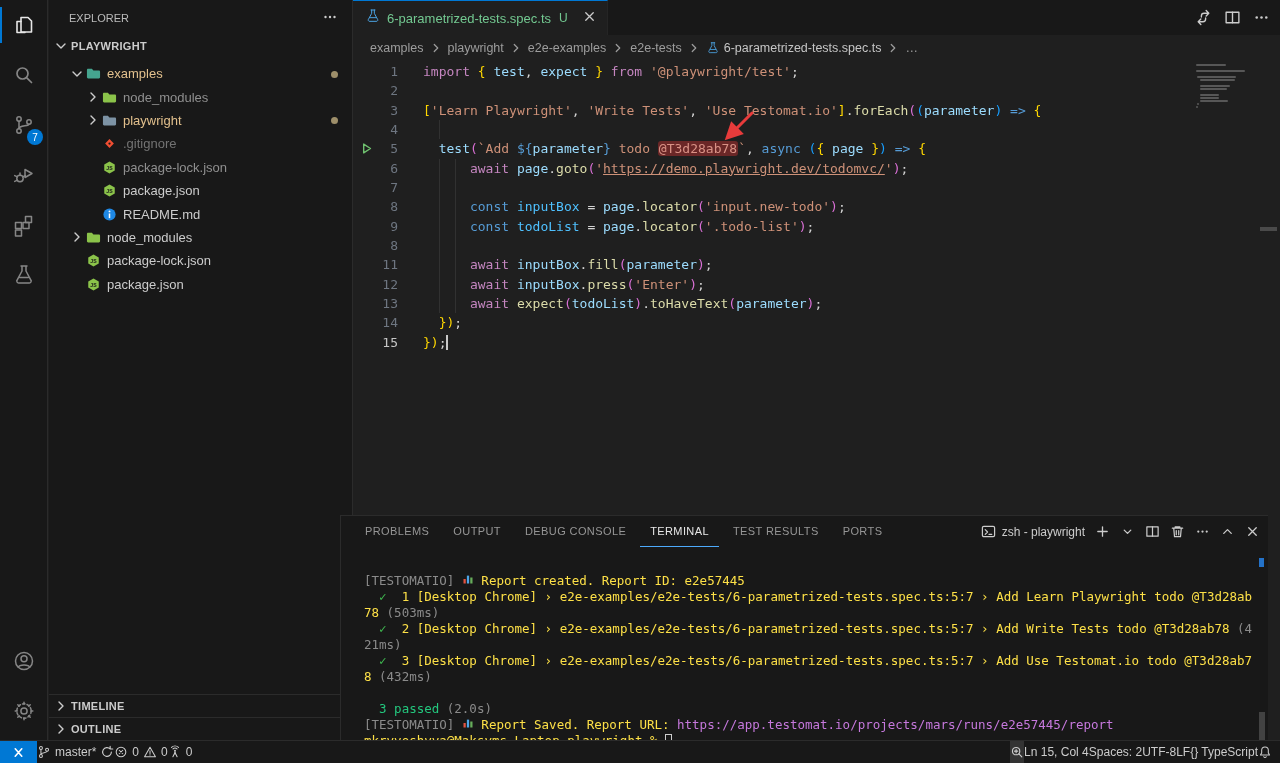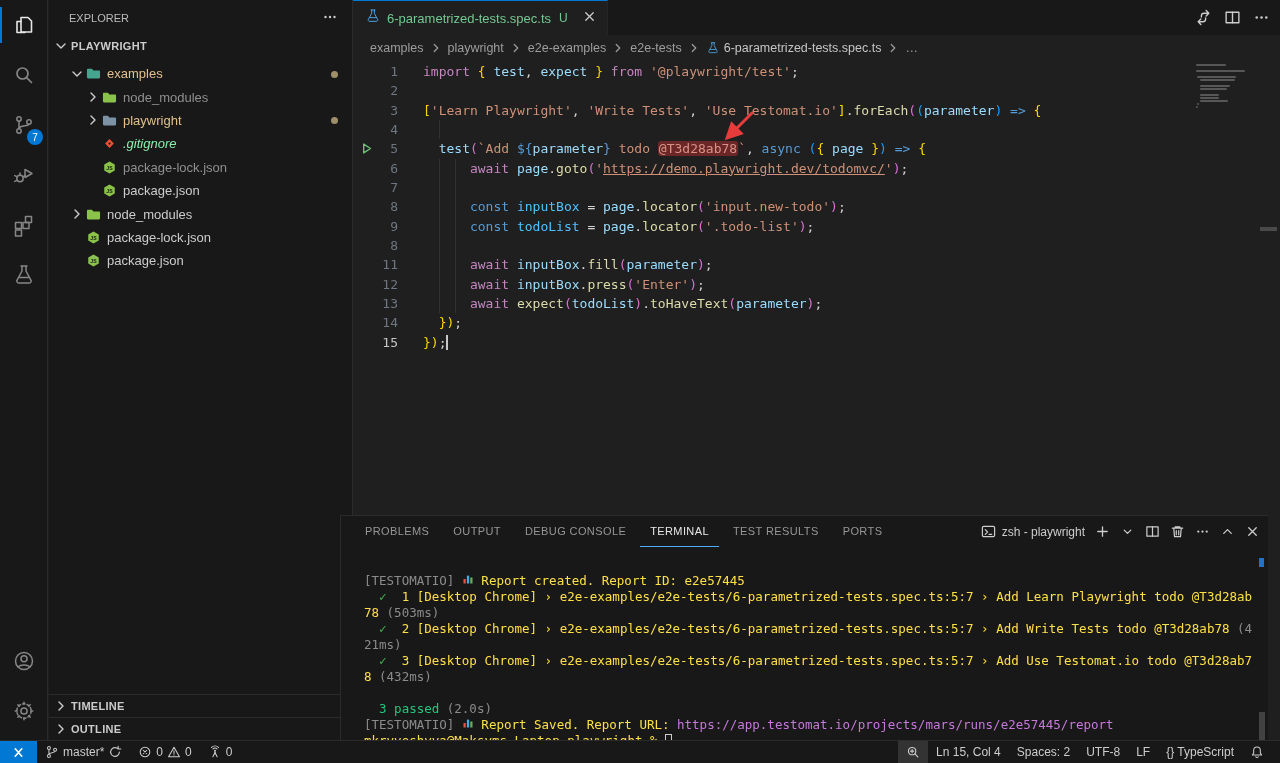--- a/index.html
+++ b/index.html
@@ -88,21 +88,21 @@
   .t-chart svg{width:12px;height:12px;vertical-align:-1px;}
   .t-cursor{display:inline-block;width:7px;height:13px;border:1px solid #cccccc;vertical-align:-2px;}
   .t-deco{position:absolute;left:-14px;top:2px;color:#8b8b8b;font-size:11px;}
   .term-sb-mark{position:absolute;right:4px;top:42px;width:5px;height:9px;background:#2472c8;}
   .term-sb-thumb{position:absolute;right:3px;top:196px;width:6px;height:28px;background:#424242;}
 
   
   .statusbar { position:absolute; left:0; top:740px; width:1280px; height:23px; background:#181818; border-top:1px solid #2b2b2b; display:flex; align-items:center; font-size:12px; color:#cccccc; }
   .sb-remote { width:37px; height:23px; background:#0078d4; color:#fff; display:flex; align-items:center; justify-content:center; cursor:pointer; }
   .sb-remote svg { width:15px; height:15px; }
-  .sbi { display:flex; align-items:center; gap:4px; padding:0 8px; height:23px; cursor:pointer; }
+  .sbi { display:flex; align-items:center; gap:4px; padding:0 0; height:23px; cursor:pointer; }
   .sbi svg { width:14px; height:14px; }
   .sbi.boxed { background:#333333; margin-left:6px; }
   .sb-spacer { flex:1; }
   .sb-right { display:flex; align-items:flex-start; margin-right:8px; }
 </style>
 </head>
 <body>
 
 <div class="app">
 
@@ -237,39 +237,49 @@
           <span style="color: rgb(226, 192, 141);">playwright</span>
           <span class="dot"></span>
         </div>
         <div class="trow" style="padding-left: 52px;">
           <span class="ficon" style="color: rgb(241, 78, 50);">
             <svg viewBox="0 0 16 16">
               <rect x="4.7" y="4.7" width="6.6" height="6.6" transform="rotate(45 8 8)" fill="currentColor"></rect>
               <circle cx="8" cy="8" r="1.2" fill="#181818"></circle>
             </svg>
           </span>
-          <span style="color: #86efac; font-style: italic;">.gitignore</span>
+          <span style="color: #737373;">.gitignore</span>
         </div>
         <div class="trow" style="padding-left: 52px;">
           <span class="ficon" style="color: rgb(139, 195, 74);">
             <svg viewBox="0 0 16 16">
               <polygon points="8,1.5 13.6,4.75 13.6,11.25 8,14.5 2.4,11.25 2.4,4.75" fill="currentColor"></polygon>
               <text x="8" y="10.3" font-size="5.5" text-anchor="middle" fill="#181818" font-family="sans-serif" font-weight="bold">JS</text>
             </svg>
           </span>
           <span style="color: rgb(143, 143, 143);">package-lock.json</span>
         </div>
         <div class="trow" style="padding-left: 52px;">
           <span class="ficon" style="color: rgb(139, 195, 74);">
             <svg viewBox="0 0 16 16">
               <polygon points="8,1.5 13.6,4.75 13.6,11.25 8,14.5 2.4,11.25 2.4,4.75" fill="currentColor"></polygon>
               <text x="8" y="10.3" font-size="5.5" text-anchor="middle" fill="#181818" font-family="sans-serif" font-weight="bold">JS</text>
             </svg>
           </span>
           <span style="color: rgb(204, 204, 204);">package.json</span>
+        </div>
+        <div class="trow" style="padding-left: 52px;">
+          <span class="ficon" style="color: rgb(30, 136, 229);">
+            <svg viewBox="0 0 16 16">
+              <circle cx="8" cy="8" r="6.5" fill="currentColor"></circle>
+              <rect x="7.2" y="6.9" width="1.6" height="5" fill="#fff"></rect>
+              <circle cx="8" cy="4.7" r="1" fill="#fff"></circle>
+            </svg>
+          </span>
+          <span style="color: rgb(204, 204, 204);">README.md</span>
         </div>
         <div class="trow" style="padding-left: 20px;">
           <span class="chev"><svg viewBox="0 0 16 16" fill="none" stroke="currentColor" stroke-width="1.3" stroke-linecap="round" stroke-linejoin="round">
               <path d="M6 4l4 4-4 4" stroke-width="1.4"></path>
             </svg></span>
           <span class="ficon" style="color: rgb(139, 195, 74);">
             <svg viewBox="0 0 16 16">
               <path d="M1 4.2C1 3.5 1.5 3 2.2 3h4.1l1.6 1.8h6A1.2 1.2 0 0 1 15 6v6a1.2 1.2 0 0 1-1.2 1.2H2.2A1.2 1.2 0 0 1 1 12z" fill="currentColor"></path>
             </svg>
           </span>

